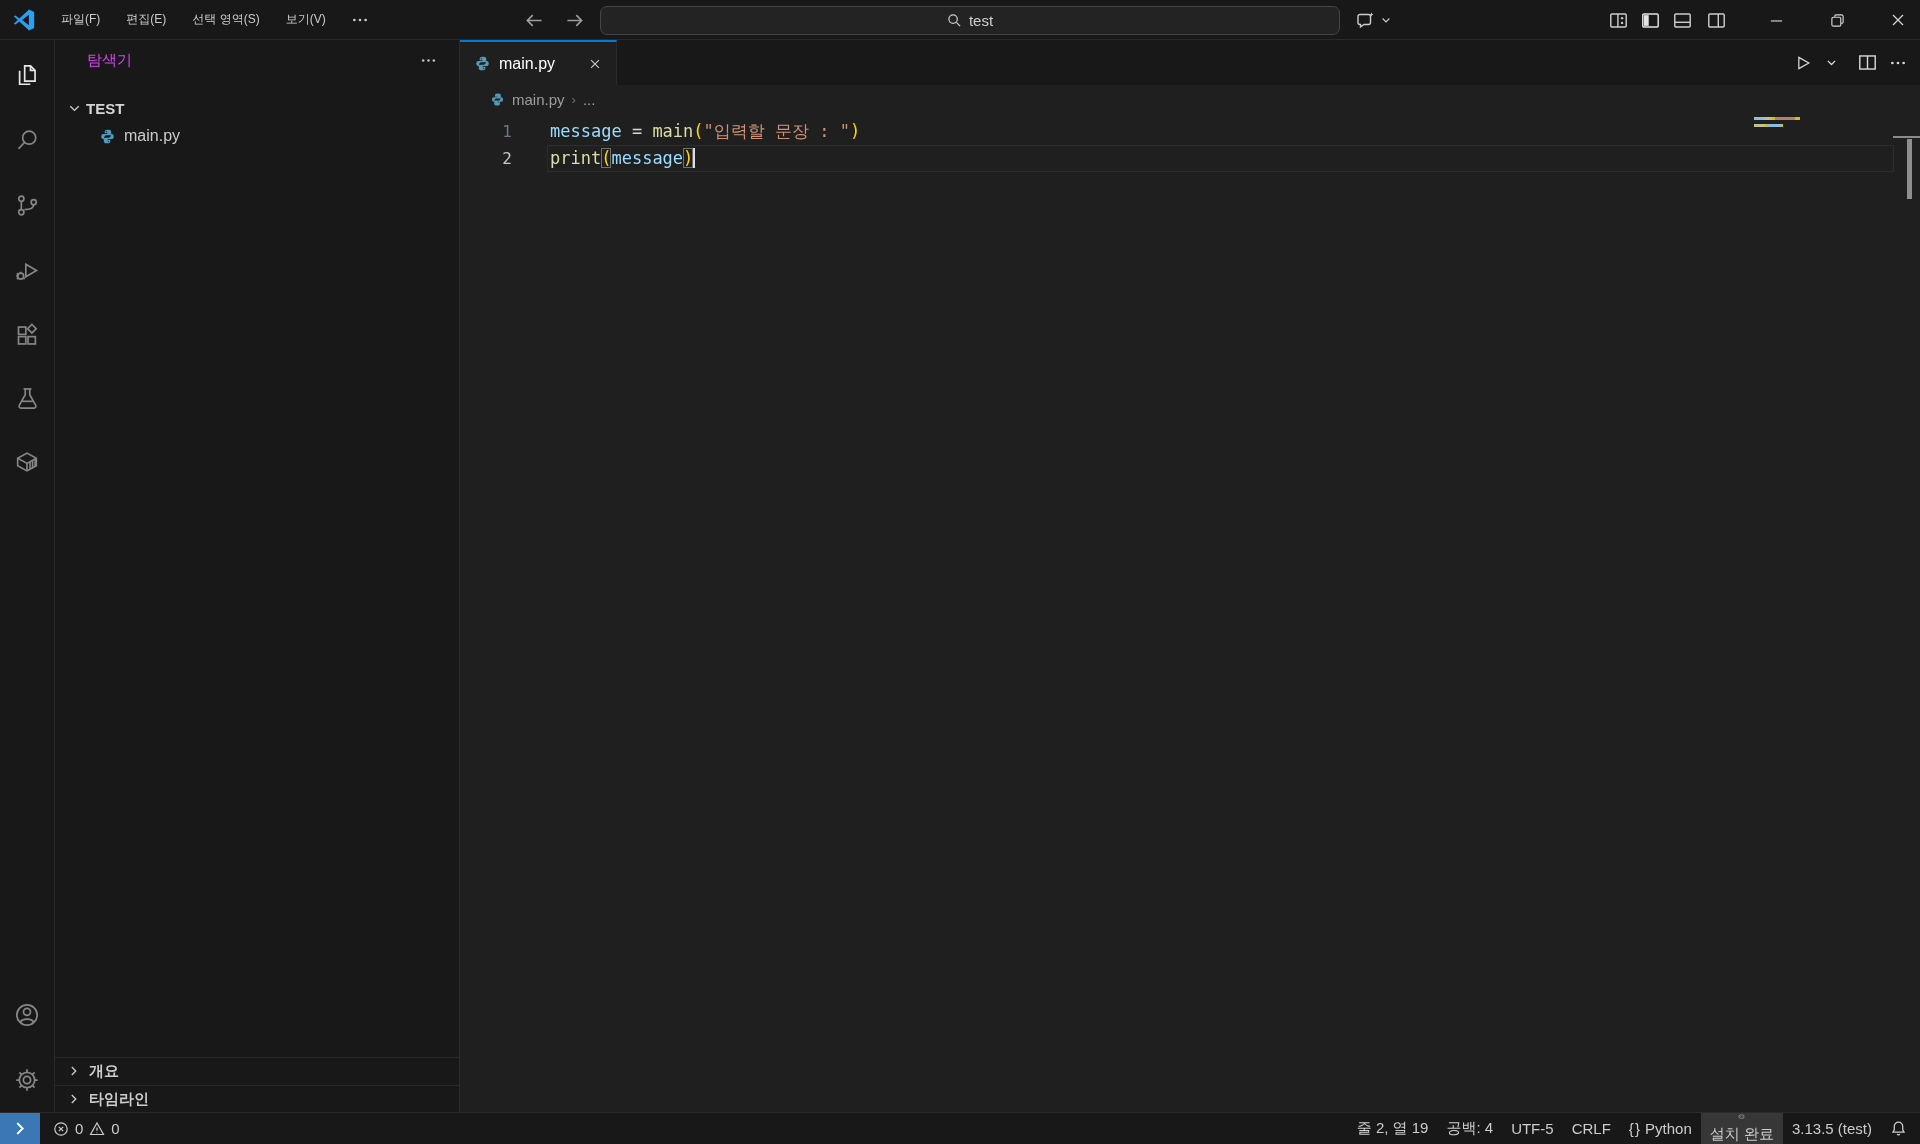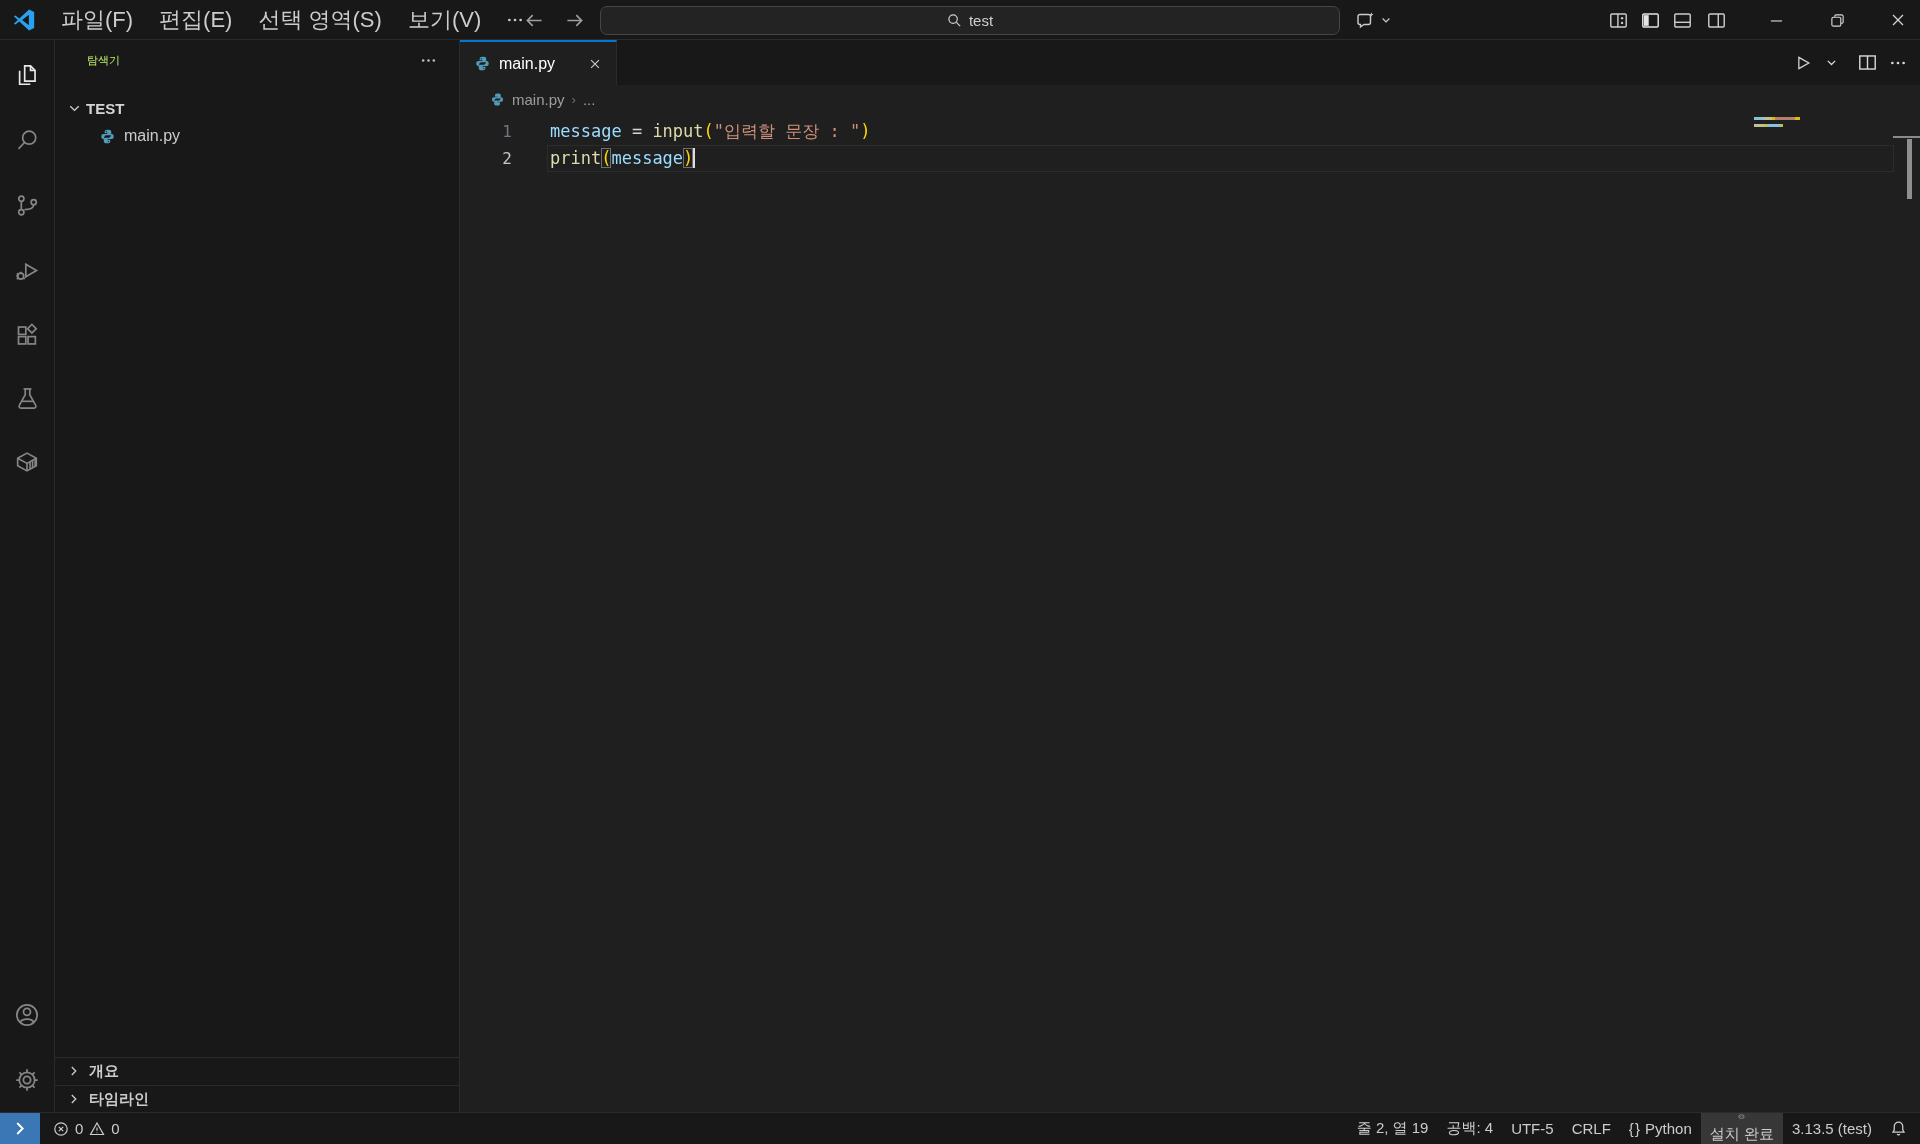--- a/index.html
+++ b/index.html
@@ -5,42 +5,42 @@
   * { box-sizing: border-box; margin: 0; padding: 0; }
   html,body { width:1920px; height:1144px; background:#1f1f1f; overflow:hidden;
               font-family:"Liberation Sans","DejaVu Sans",sans-serif; }
   #app { position:relative; width:1920px; height:1144px; background:#1f1f1f; color:#cccccc; }
   svg { display:block; }
 
   
   .titlebar { position:absolute; left:0; top:0; width:1920px; height:40px;
               background:#181818; border-bottom:1px solid #2b2b2b; display:flex; align-items:center; z-index:5; }
   .vscode-logo { margin:0 13px 0 13px; }
-  .menu-item { font-size:22px; color:#cccccc; padding:0 13px; height:40px; display:flex; align-items:center; cursor:default; }
+  .menu-item { font-size:12px; color:#cccccc; padding:0 13px; height:40px; display:flex; align-items:center; cursor:default; }
   .menu-more { padding:0 12px; height:40px; display:flex; align-items:center; }
   .nav-arrow { position:absolute; top:0; height:40px; width:36px; display:flex; align-items:center; justify-content:center; }
   .nav-back { left:516px; } .nav-fwd { left:556px; }
   .command-center { position:absolute; left:600px; top:6px; width:740px; height:29px;
                     background:#232323; border:1px solid #454545; border-radius:7px;
                     display:flex; align-items:center; justify-content:center; gap:7px; color:#cfcfcf; font-size:15px; }
   .copilot-btn { position:absolute; left:1356px; top:0; height:40px; display:flex; align-items:center; gap:4px; }
   .layout-btn { position:absolute; top:0; height:40px; width:32px; display:flex; align-items:center; justify-content:center; }
   .win-btn { position:absolute; top:0; height:40px; width:46px; display:flex; align-items:center; justify-content:center; }
 
   
   .activitybar { position:absolute; left:0; top:40px; width:55px; height:1072px;
                  background:#181818; border-right:1px solid #2b2b2b; z-index:4; }
   .ab-item { position:absolute; left:0; width:54px; height:48px; display:flex; align-items:center; justify-content:center; color:#868686; }
   .ab-item.active { color:#e7e7e7; }
 
   
   .sidebar { position:absolute; left:55px; top:40px; width:405px; height:1072px;
              background:#181818; border-right:1px solid #2b2b2b; z-index:3; }
   .sb-header { height:40px; display:flex; align-items:center; padding:0 18px 0 32px; }
-  .sb-title { font-size:11px; color:#bef264; flex:1; }
+  .sb-title { font-size:15px; color:#d946ef; flex:1; }
   .sb-more { width:26px; height:26px; display:flex; align-items:center; justify-content:center; border-radius:5px; }
   .tree-root { height:28px; display:flex; align-items:center; padding-left:12px; gap:4px; margin-top:14px; }
   .tree-root-label { font-size:15px; font-weight:bold; color:#d5d5d5; }
   .tree-file { height:28px; display:flex; align-items:center; padding-left:44px; gap:8px; }
   .tree-file-label { font-size:16px; color:#cccccc; }
   .sb-panel { position:absolute; left:0; width:405px; height:27px; border-top:1px solid #2b2b2b;
               display:flex; align-items:center; gap:8px; padding-left:12px; }
   .sb-panel-label { font-size:15px; font-weight:bold; color:#cccccc; }
   .panel-outline { bottom:28px; } .panel-timeline { bottom:0; }
 
@@ -341,21 +341,21 @@
       <span>main.py</span>
       <span class="bc-sep">›</span>
       <span>...</span>
     </div>
 
     <div class="editor-content">
       <div class="current-line-box"></div>
 
       <div class="code-row">
         <span class="gutter">1</span>
-        <span class="code-text"><span class="tk-var">message</span><span class="tk-def"> = </span><span class="tk-fn">input</span><span class="tk-br">(</span><span class="tk-str">"입력할 문장 : "</span><span class="tk-br">)</span></span>
+        <span class="code-text"><span class="tk-var">message</span><span class="tk-def"> = </span><span class="tk-fn">main</span><span class="tk-br">(</span><span class="tk-str">"입력할 문장 : "</span><span class="tk-br">)</span></span>
       </div>
 
       <div class="code-row">
         <span class="gutter active">2</span>
         <span class="code-text"><span class="tk-fn">print</span><span class="tk-br bm">(</span><span class="tk-var">message</span><span class="tk-br bm">)</span><span class="cursor-caret"></span></span>
       </div>
 
       <div class="minimap">
         <div class="mm-line1"></div>
         <div class="mm-line2"></div>

